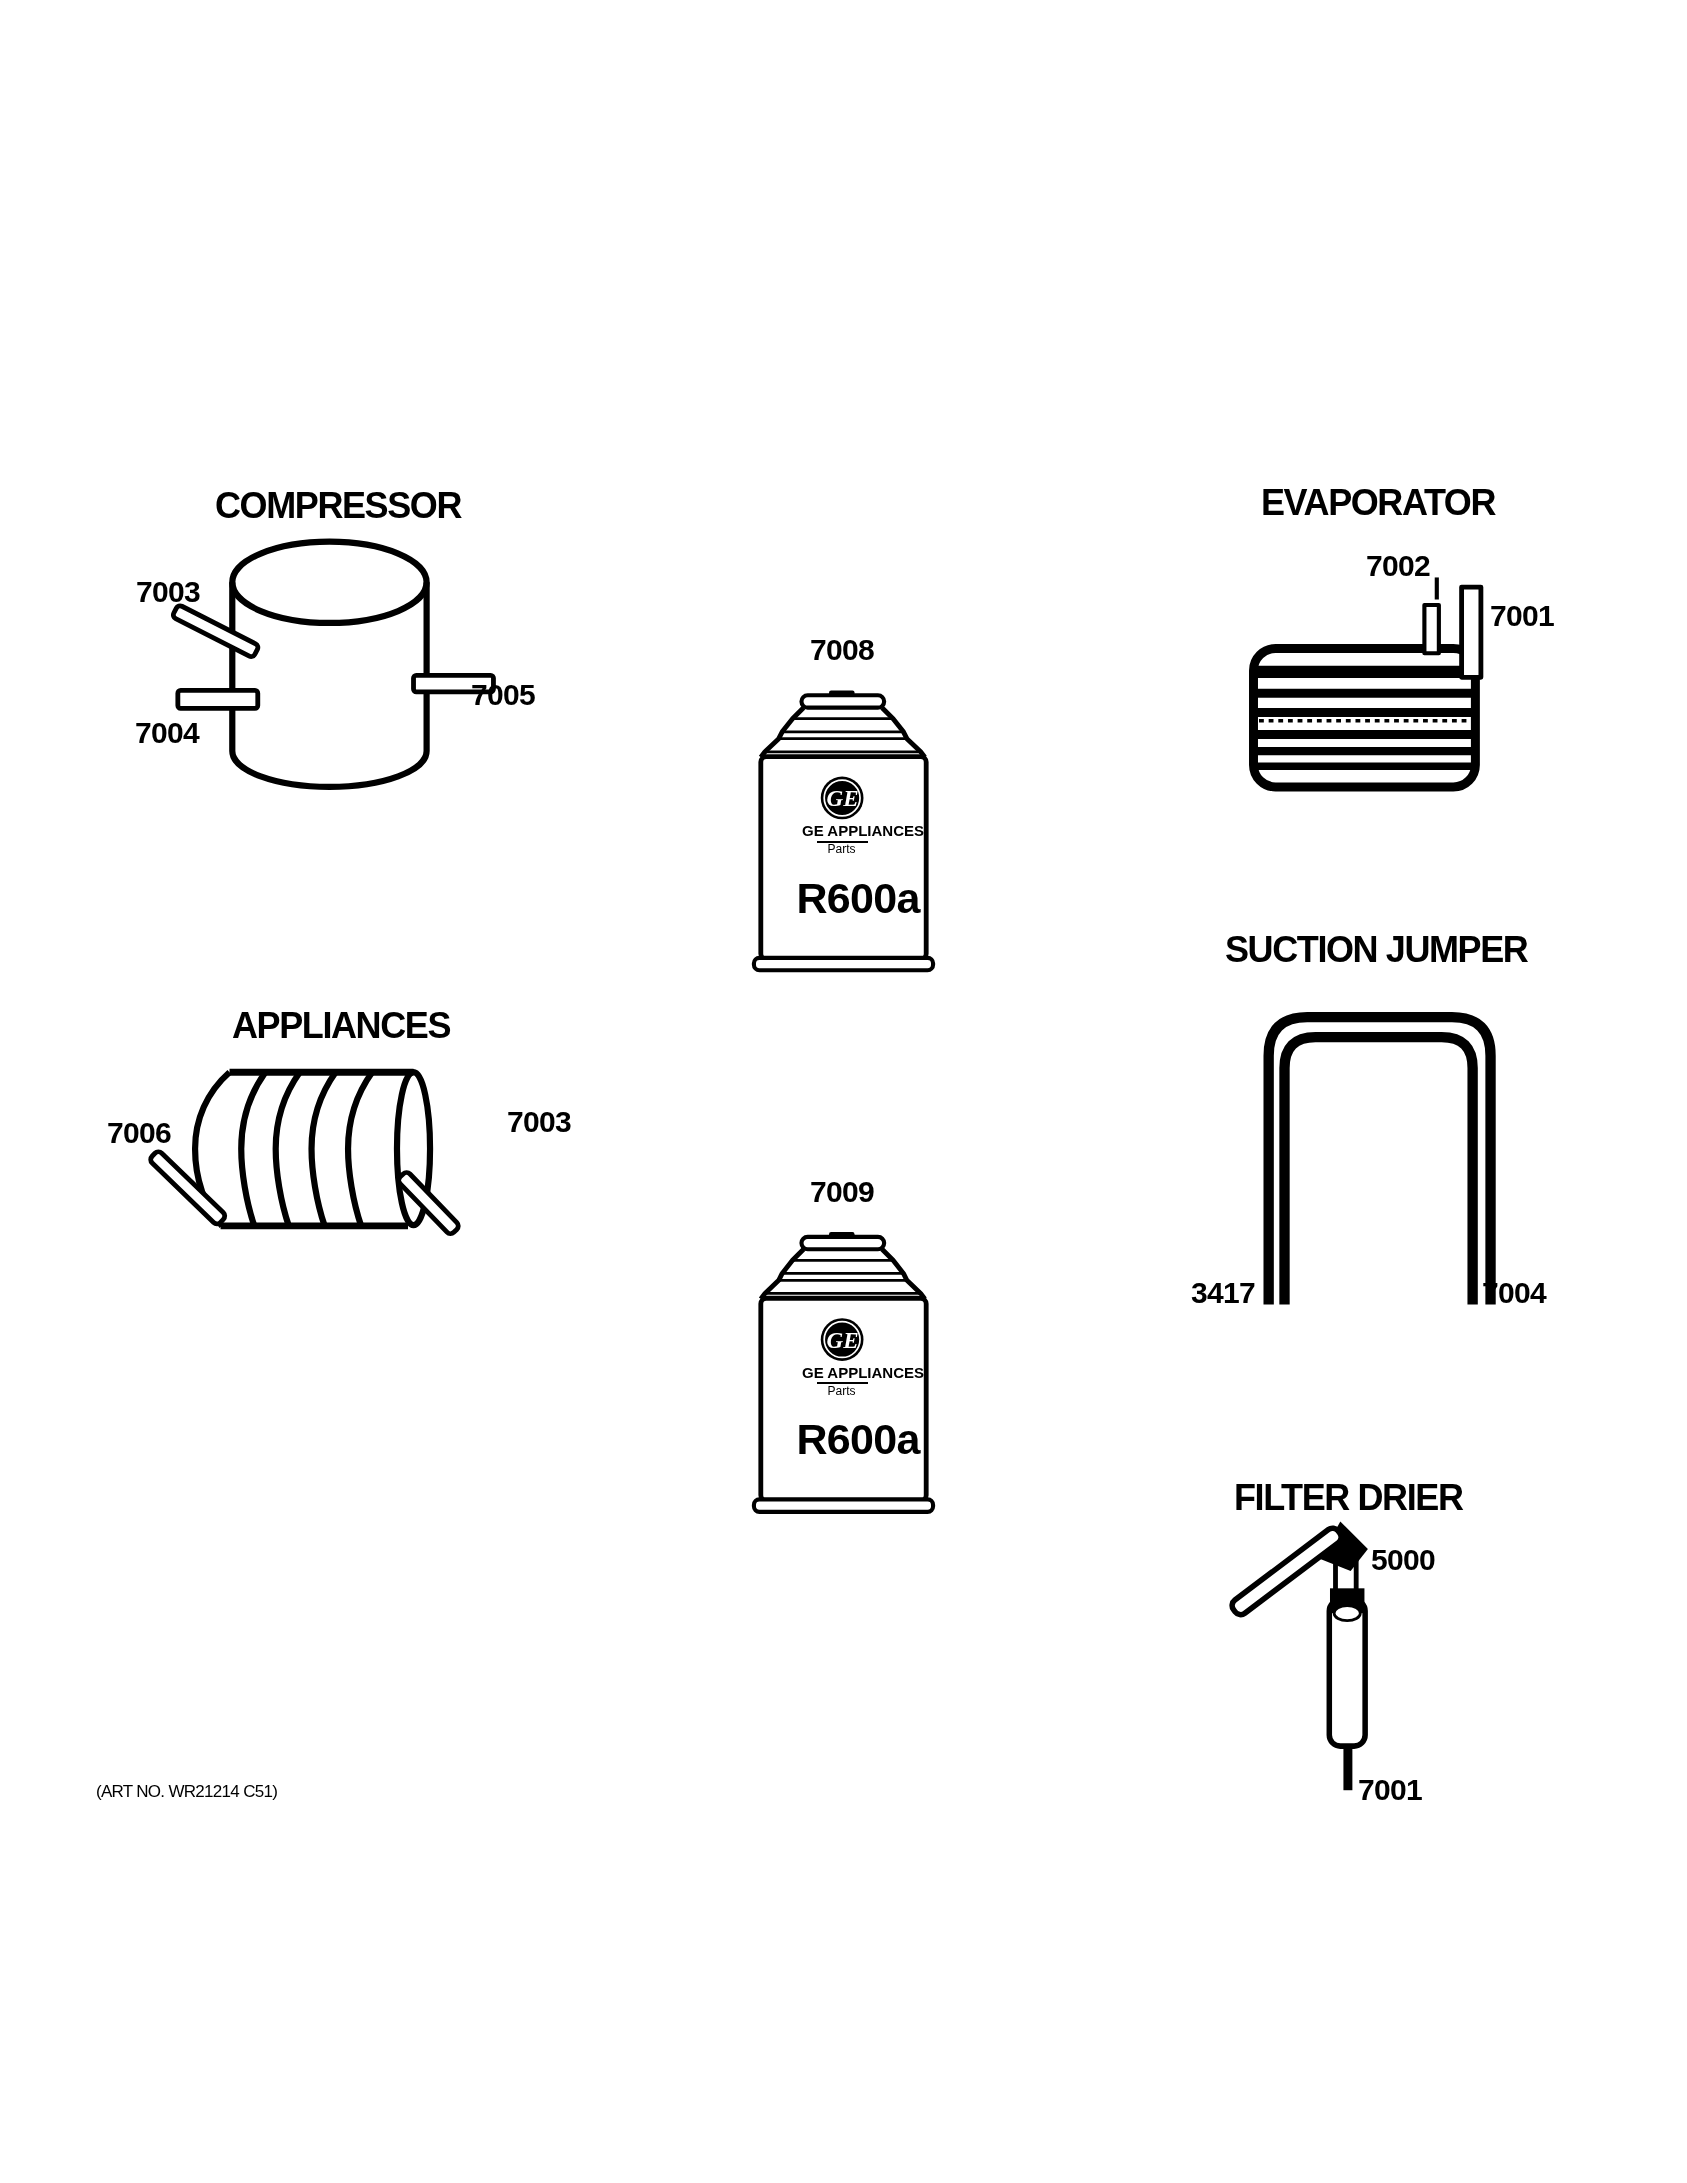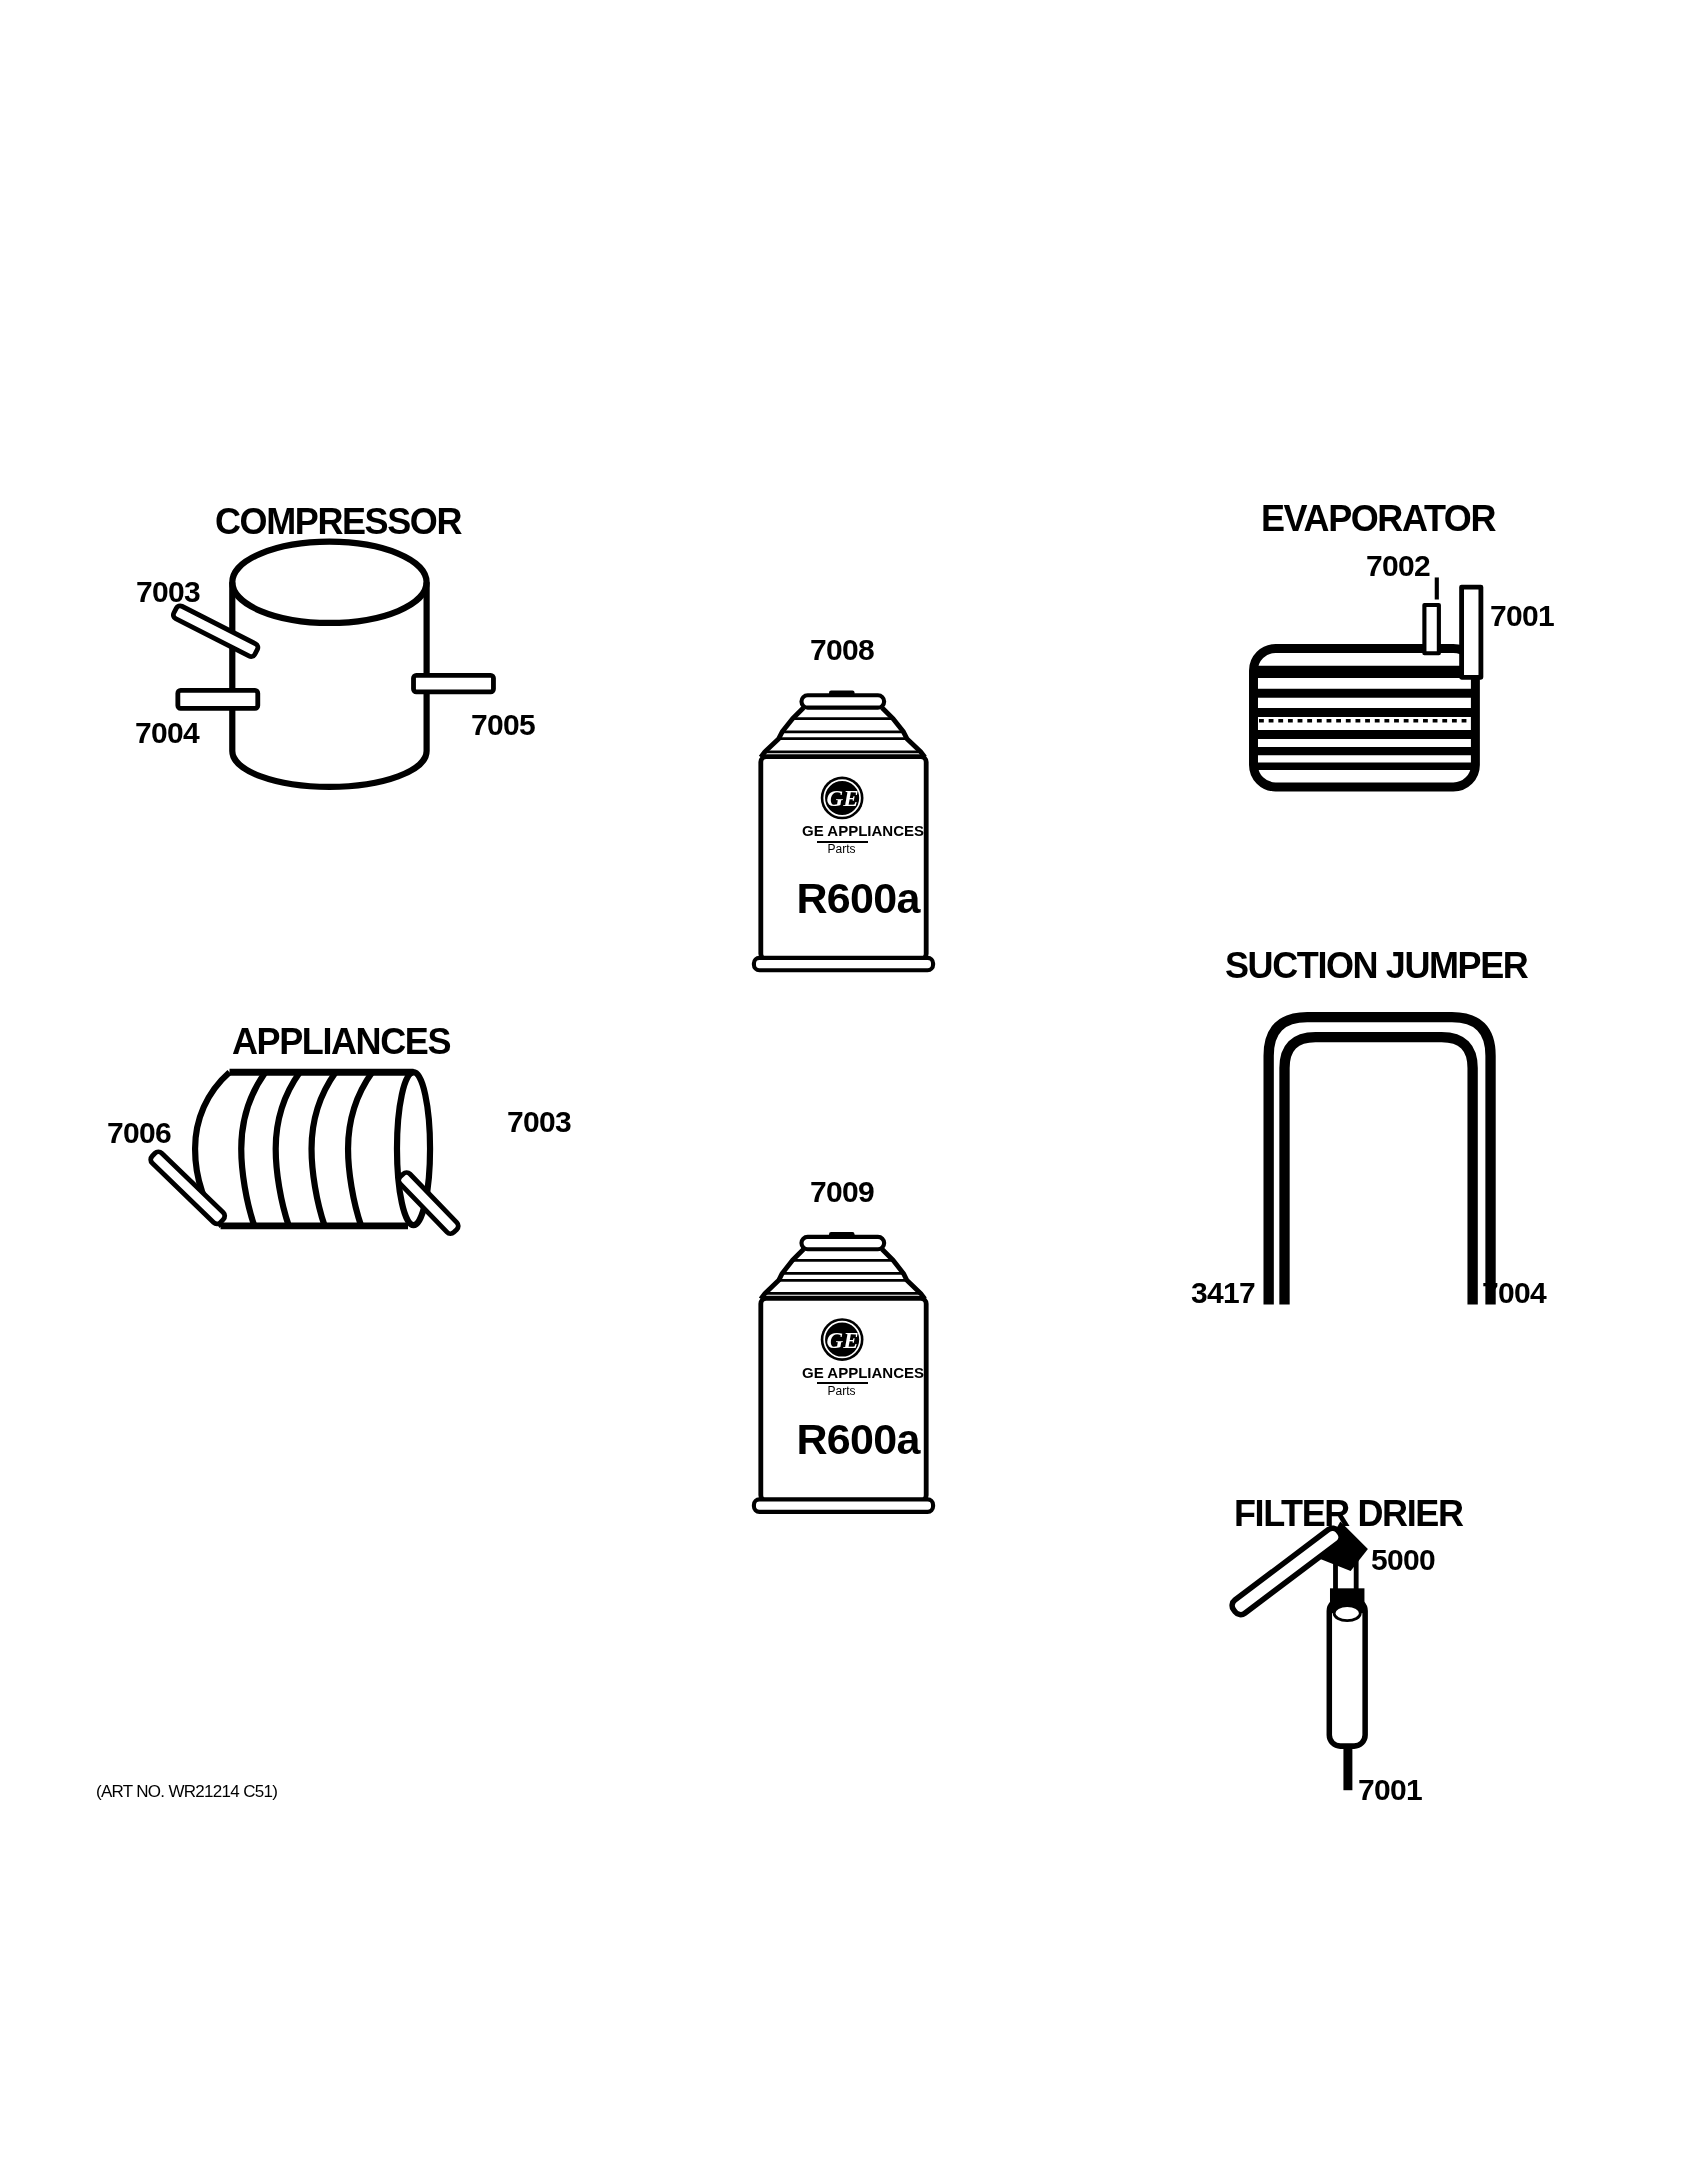--- a/index.html
+++ b/index.html
@@ -4,21 +4,21 @@
 <style>
   html,body{margin:0;padding:0;background:#fff;}
   .page{
     position:relative;width:1687px;height:2183px;background:#fff;
     font-family:"Liberation Sans",sans-serif;color:#000;overflow:hidden;
   }
   .svg-layer{position:absolute;left:0;top:0;width:1687px;height:2183px;}
   .svg-layer *{vector-effect:none;}
   .sec-title{
     position:absolute;font-weight:bold;font-size:36px;letter-spacing:-1.4px;
-    white-space:nowrap;line-height:1;margin-top:16px;
+    white-space:nowrap;line-height:1;
   }
   .part-label{
     position:absolute;font-weight:bold;font-size:30px;letter-spacing:-0.7px;
     white-space:nowrap;line-height:1;
   }
   .can-brand{
     position:absolute;left:759px;width:165px;text-align:right;
     font-weight:bold;font-size:15px;letter-spacing:0px;line-height:1;white-space:nowrap;
   }
   .can-rule{position:absolute;left:817px;width:51px;height:2.1px;background:#000;}
@@ -136,21 +136,21 @@
   </svg>
 
   <div class="sec-title" style="left:215px;top:488px">COMPRESSOR</div>
   <div class="sec-title" style="left:1261px;top:485px">EVAPORATOR</div>
   <div class="sec-title" style="left:232px;top:1008px">APPLIANCES</div>
   <div class="sec-title" style="left:1225px;top:932px">SUCTION JUMPER</div>
   <div class="sec-title" style="left:1234px;top:1480px">FILTER DRIER</div>
 
   <div class="part-label" style="left:136px;top:577px">7003</div>
   <div class="part-label" style="left:135px;top:718px">7004</div>
-  <div class="part-label" style="left:471px;top:710px">7005</div>
+  <div class="part-label" style="left:471px;top:680px">7005</div>
 
   <div class="part-label" style="left:1366px;top:551px">7002</div>
   <div class="part-label" style="left:1490px;top:601px">7001</div>
 
   <div class="part-label" style="left:107px;top:1118px">7006</div>
   <div class="part-label" style="left:507px;top:1107px">7003</div>
 
   <div class="part-label" style="left:1191px;top:1278px">3417</div>
   <div class="part-label" style="left:1482px;top:1278px">7004</div>
 

